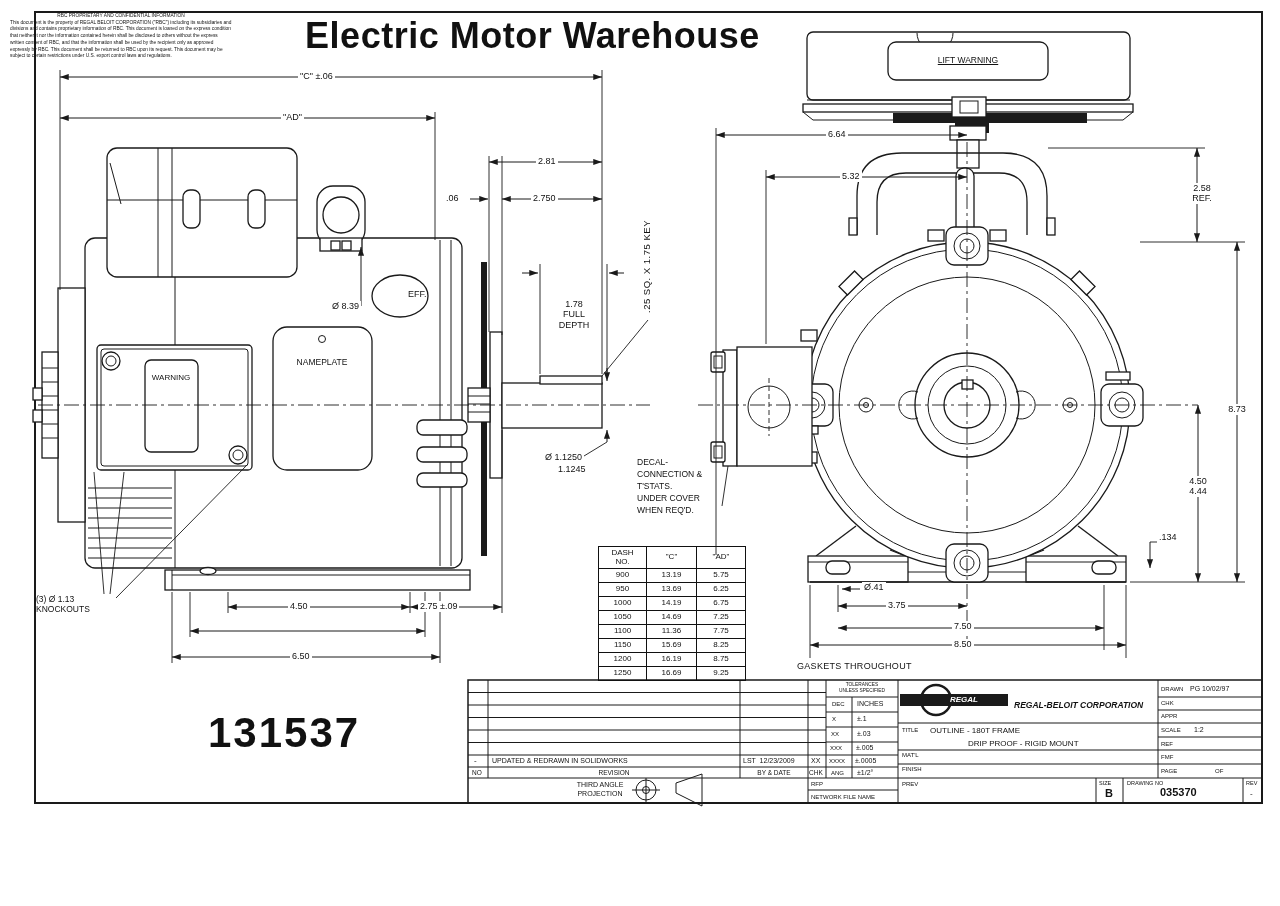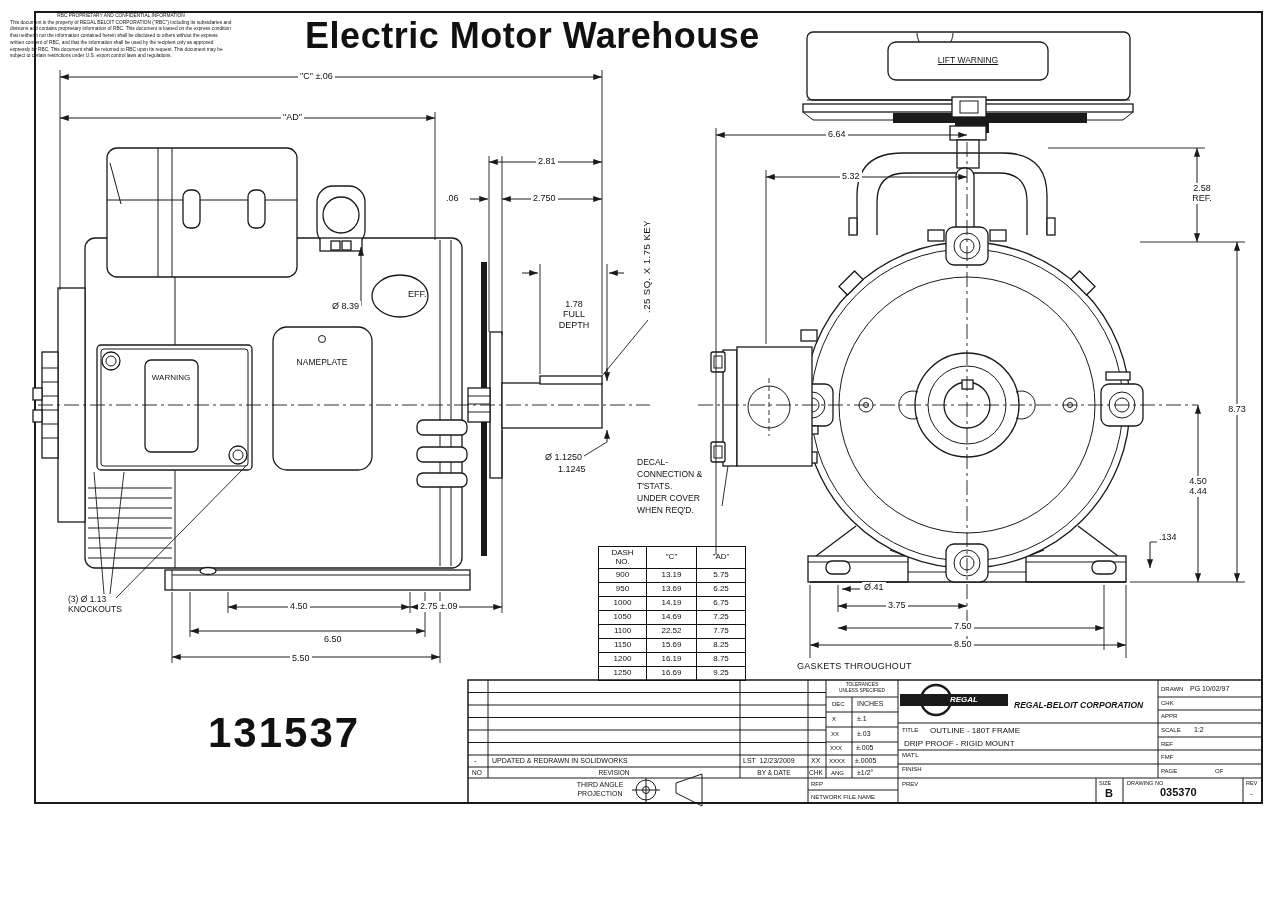--- a/index.html
+++ b/index.html
@@ -336,26 +336,26 @@
 <span class="t dimL ctr" style="left:574px;top:253px;line-height:1.15;margin-top:46px;">1.78
 FULL
 DEPTH</span>
 <span class="t" style="left:641px;top:313px;transform:rotate(-90deg);transform-origin:0 0;font-size:9.5px;letter-spacing:.5px;">.25 SQ. X 1.75 KEY</span>
 <span class="t dimL" style="left:330px;top:301px;text-align:right;">Ø 8.39</span>
 <span class="t" style="left:375px;top:289px;font-size:9px;padding-left:33px;">EFF.</span>
 <span class="t ctr" style="left:171px;top:373px;font-size:8px;">WARNING</span>
 <span class="t ctr" style="left:322px;top:357px;font-size:8.5px;">NAMEPLATE</span>
 <span class="t dimL" style="left:543px;top:452px;">Ø 1.1250</span>
 <span class="t dimL" style="left:556px;top:464px;">1.1245</span>
-<span class="t note" style="left:24px;top:594px;padding-left:44px;">(3) Ø 1.13
+<span class="t note" style="left:36px;top:594px;">(3) Ø 1.13
 KNOCKOUTS</span>
 <span class="t dimL" style="left:288px;top:601px;">4.50</span>
 <span class="t dimL" style="left:418px;top:601px;">2.75 ±.09</span>
 <span class="t dimL" style="left:290px;top:625px;margin-top:28px;">5.50</span>
-<span class="t dimL" style="left:290px;top:634px;margin-left:32px;">6.50</span>
+<span class="t dimL" style="left:290px;top:651px;">6.50</span>
 
 <span class="t ctr" style="left:968px;top:55px;font-size:8.5px;text-decoration:underline;">LIFT WARNING</span>
 <span class="t dimL" style="left:826px;top:129px;">6.64</span>
 <span class="t dimL" style="left:840px;top:171px;">5.32</span>
 <span class="t dimL ctr" style="left:1202px;top:183px;line-height:1.15;">2.58
 REF.</span>
 <span class="t dimL ctr" style="left:1237px;top:404px;">8.73</span>
 <span class="t dimL ctr" style="left:1198px;top:476px;line-height:1.15;">4.50
 4.44</span>
 <span class="t dimL" style="left:1157px;top:532px;">.134</span>
@@ -393,21 +393,21 @@
         <td>14.19</td>
         <td>6.75</td>
       </tr>
   <tr>
         <td>1050</td>
         <td>14.69</td>
         <td>7.25</td>
       </tr>
   <tr>
         <td>1100</td>
-        <td>22.52</td>
+        <td>11.36</td>
         <td>7.75</td>
       </tr>
   <tr>
         <td>1150</td>
         <td>15.69</td>
         <td>8.25</td>
       </tr>
   <tr>
         <td>1200</td>
         <td>16.19</td>
@@ -444,21 +444,21 @@
 <span class="t tb6" style="left:829px;top:758px;">XXXX</span>
 <span class="t tb7" style="left:855px;top:757px;">±.0005</span>
 <span class="t tb6" style="left:831px;top:770px;">ANG</span>
 <span class="t tb7" style="left:857px;top:769px;">±1/2°</span>
 <span class="t tb6" style="left:811px;top:781px;">RFP</span>
 <span class="t tb6" style="left:811px;top:794px;">NETWORK FILE NAME</span>
 <span class="t bi" style="left:950px;top:695px;font-size:8px;color:#fff;">REGAL</span>
 <span class="t bi" style="left:1014px;top:700px;font-size:8.5px;">REGAL-BELOIT CORPORATION</span>
 <span class="t tb6" style="left:902px;top:727px;">TITLE</span>
 <span class="t tb8" style="left:930px;top:726px;">OUTLINE - 180T FRAME</span>
-<span class="t tb8" style="left:904px;top:739px;">DRIP PROOF - RIGID MOUNT</span>
+<span class="t tb8" style="left:968px;top:739px;">DRIP PROOF - RIGID MOUNT</span>
 <span class="t tb6" style="left:902px;top:752px;">MAT'L</span>
 <span class="t tb6" style="left:902px;top:766px;">FINISH</span>
 <span class="t tb6" style="left:902px;top:781px;">PREV</span>
 <span class="t tb6" style="left:1161px;top:686px;">DRAWN</span>
 <span class="t tb7" style="left:1190px;top:685px;">PG 10/02/97</span>
 <span class="t tb6" style="left:1161px;top:700px;">CHK</span>
 <span class="t tb6" style="left:1161px;top:713px;">APPR</span>
 <span class="t tb6" style="left:1161px;top:727px;">SCALE</span>
 <span class="t tb7" style="left:1194px;top:726px;">1:2</span>
 <span class="t tb6" style="left:1161px;top:741px;">REF</span>

